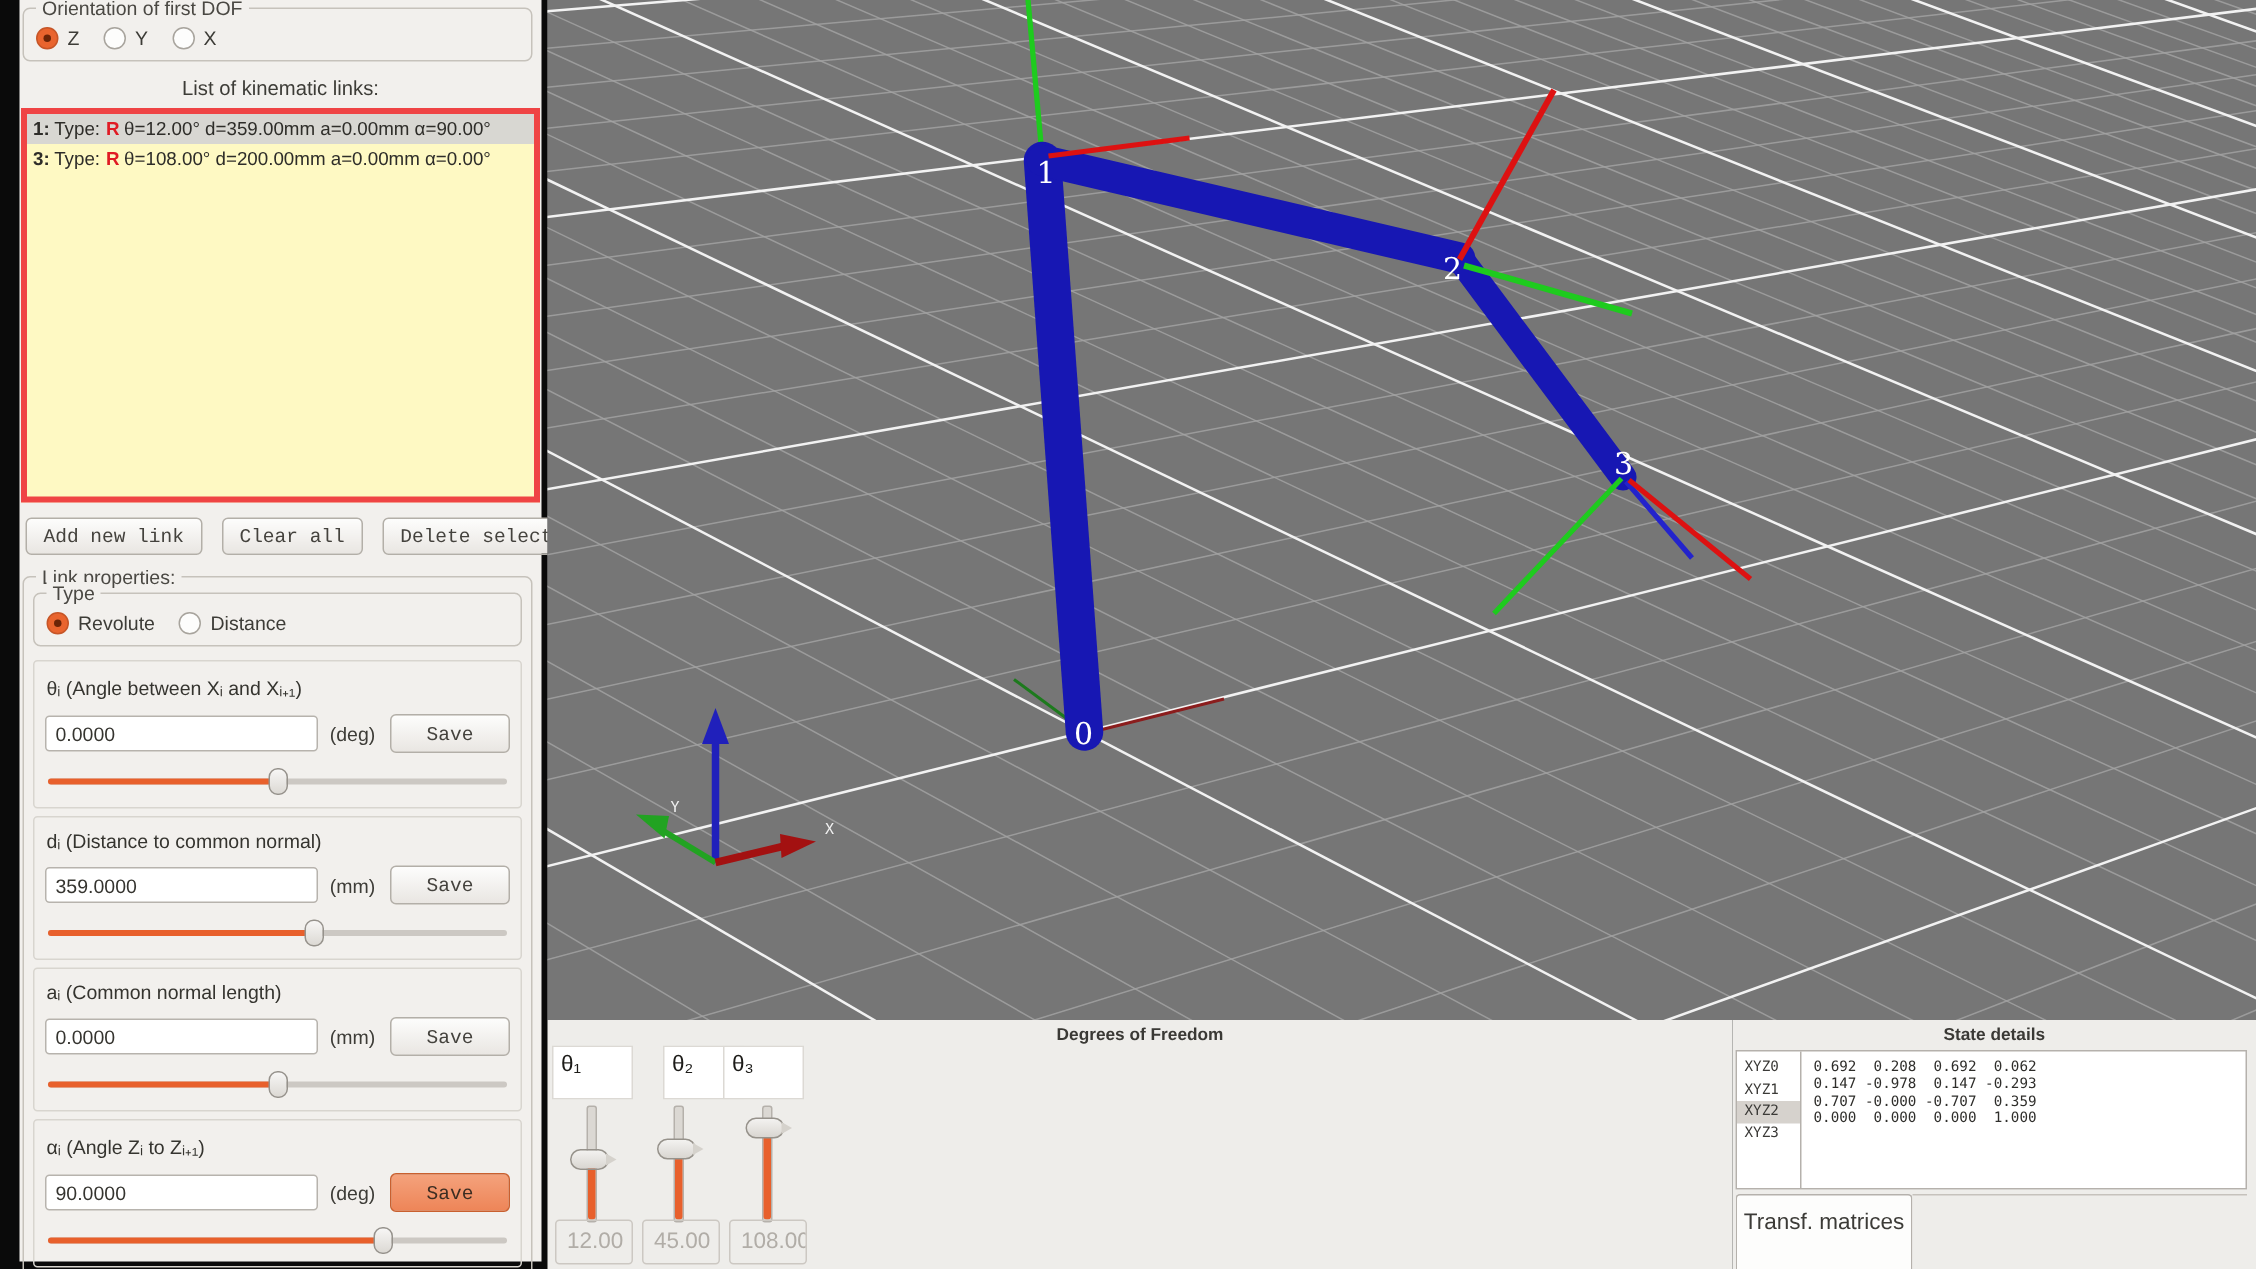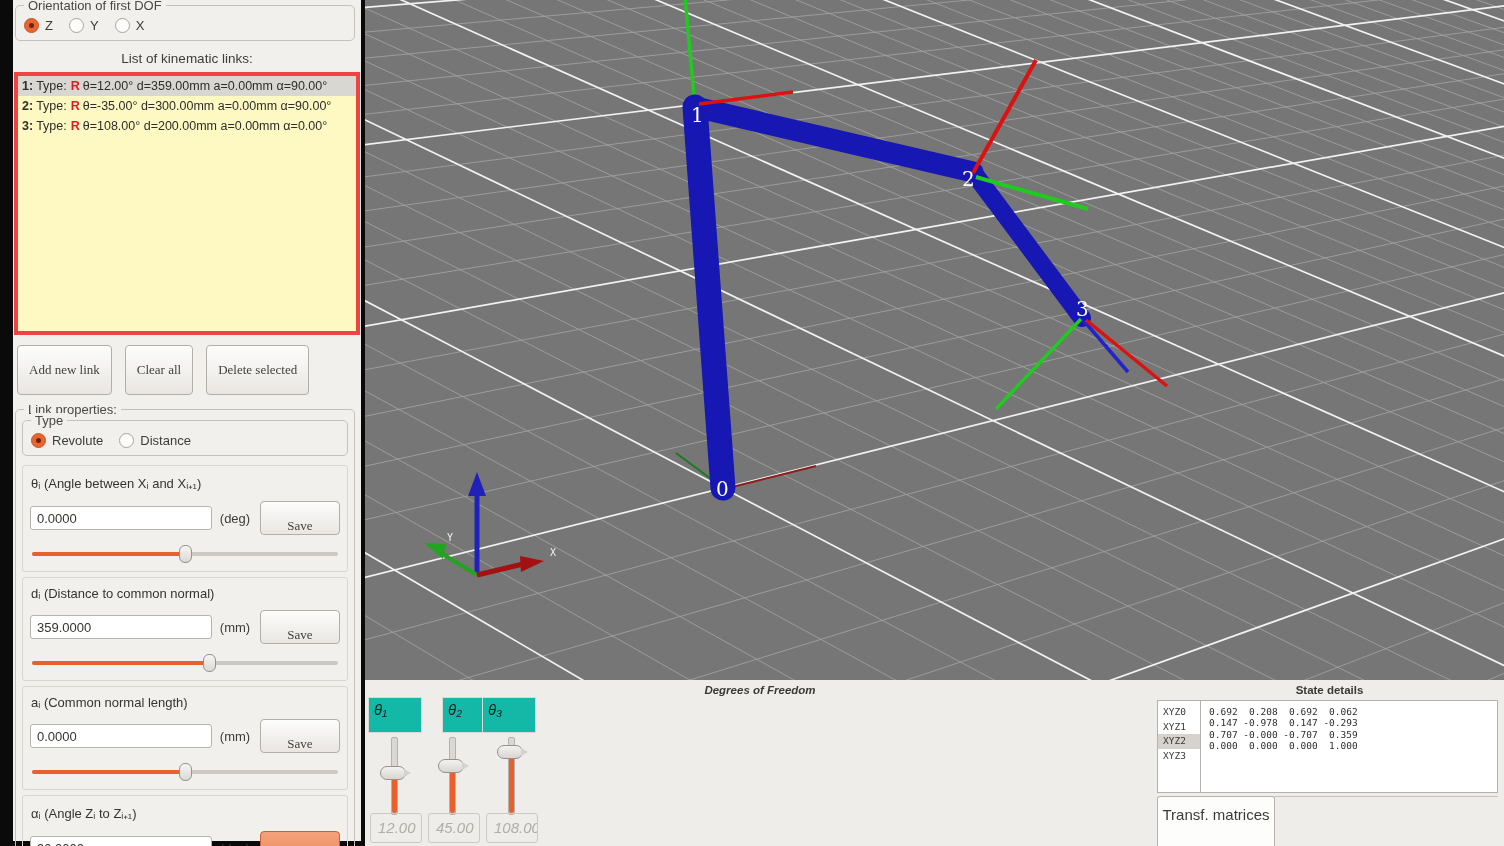--- a/index.html
+++ b/index.html
@@ -34,22 +34,22 @@
     box-sizing:border-box;overflow:hidden;font-size:12.5px;
   }
   .lrow{height:20px;line-height:20px;padding:0 4px;white-space:nowrap;color:#2e2d29;}
   .lrow.sel{background:#d8d7d2;}
   .lrow .idx{font-weight:bold;}
   .lrow .rtype{color:#e01b24;font-weight:bold;margin:0 3px 0 4px;}
   .lrow .tlabel{margin-left:3px;}
   .btnrow{display:flex;gap:13px;margin:10px 4px 2px 4px;}
   .btn{
     background:linear-gradient(#fdfdfc,#e9e6e2);border:1px solid #b3afa8;border-radius:4px;
-    font-family:Liberation Serif, serif;font-size:13px;color:#44423d;
-    padding:16px 11px;white-space:nowrap;
+    font-family:Liberation Mono, monospace;font-size:13px;color:#44423d;
+    padding:4px 11px;white-space:nowrap;
   }
   .btn.accent{
     background:linear-gradient(#f4a27c,#ee8558);border-color:#c9602f;color:#3c2d22;
   }
   .props{margin-top:2px;padding:10px 6px 6px 6px;}
   .typebox{margin:2px 0 8px 0;}
   .pblock{
     border:1px solid #d8d5cf;border-radius:3px;margin:0 0 5px 0;padding:6px 7px 4px 7px;
   }
   .plabel{font-size:13px;color:#35342f;margin:2px 0 9px 1px;}
@@ -66,26 +66,26 @@
   .hslider .knob{
     position:absolute;top:2px;width:13px;height:18px;border-radius:6px;
     background:linear-gradient(#f7f6f5,#dcd9d4);border:1px solid #96928c;box-sizing:border-box;
   }
   
   .viewport{position:absolute;left:365px;top:0;width:1139px;height:680px;background:#767676;}
   .viewport svg{display:block;}
   .jlabel{font-family:"DejaVu Serif",serif;font-size:20px;fill:#ffffff;}
   .axlabel{font-family:"DejaVu Sans Mono",monospace;font-size:10px;fill:#f0f0f0;}
   
-  .dofpanel{position:absolute;left:365px;top:680px;width:790px;height:166px;background:#eeedea;font-style:italic;}
+  .dofpanel{position:absolute;left:365px;top:680px;width:790px;height:166px;background:#eeedea;}
   .paneltitle{
     text-align:center;font-size:11.5px;font-weight:bold;color:#3a3935;padding-top:4px;
   }
   .thbox{
-    position:absolute;top:17px;width:54px;height:36px;background:#14b8a6;border:1px solid #dcd9d4;
+    position:absolute;top:17px;width:54px;height:36px;background:#ffffff;border:1px solid #dcd9d4;
     box-sizing:border-box;font-size:15px;color:#1c1b18;padding:3px 0 0 5px;
   }
   .vslider{position:absolute;width:30px;}
   .vtrack{position:absolute;left:13px;top:0;width:5px;background:#dbd8d3;border:1px solid #b5b1ab;border-radius:2px;}
   .vfill{position:absolute;left:14px;width:5px;background:#e8602c;border-radius:2px;}
   .vknob{
     position:absolute;left:2px;width:26px;height:14px;border-radius:7px;
     background:linear-gradient(#f3f2f0,#d9d6d1);border:1px solid #96928b;box-sizing:border-box;z-index:2;
   }
   .vknob::after{
@@ -134,23 +134,20 @@
       <span class="radio"></span>
       <span class="radio-lbl">X</span>
     </div>
   </div>
 
   <div class="list-title">List of kinematic links:</div>
 
   <div class="linklist">
     <div class="lrow sel">
       <span class="idx">1:</span><span class="tlabel">Type:</span><span class="rtype">R</span><span>θ=12.00° d=359.00mm a=0.00mm α=90.00°</span>
-    </div>
-    <div class="lrow">
-      <span class="idx">2:</span><span class="tlabel">Type:</span><span class="rtype">R</span><span>θ=-35.00° d=300.00mm a=0.00mm α=90.00°</span>
     </div>
     <div class="lrow">
       <span class="idx">3:</span><span class="tlabel">Type:</span><span class="rtype">R</span><span>θ=108.00° d=200.00mm a=0.00mm α=0.00°</span>
     </div>
   </div>
 
   <div class="btnrow">
     <button class="btn">Add new link</button>
     <button class="btn">Clear all</button>
     <button class="btn">Delete selected</button>

